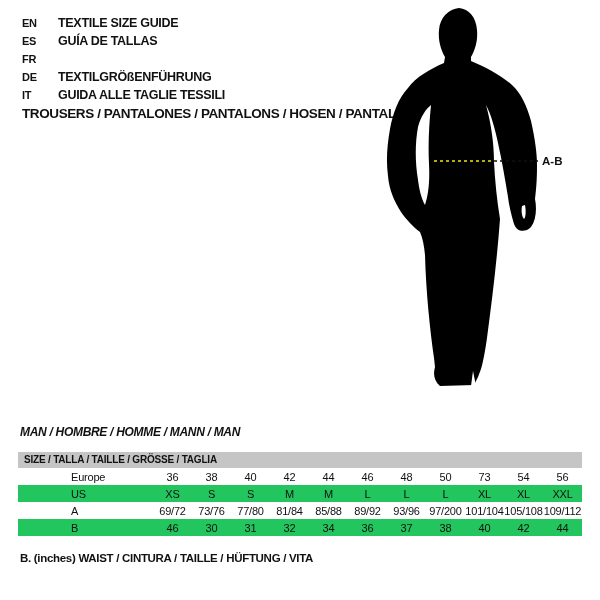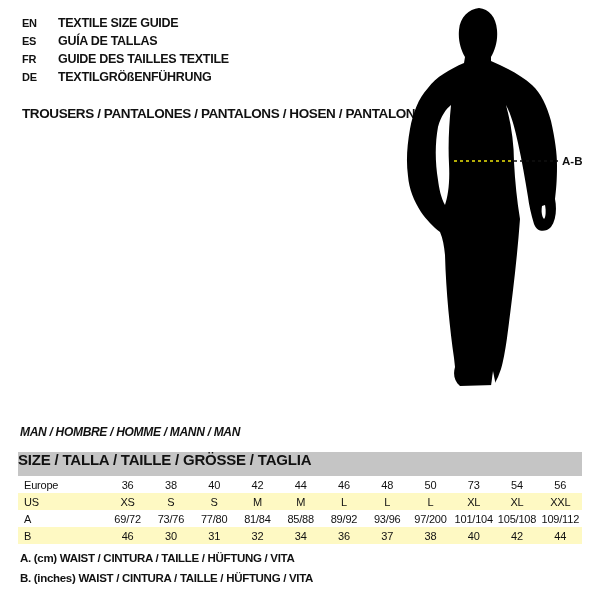--- a/index.html
+++ b/index.html
@@ -7,55 +7,58 @@
   body { font-family:"Liberation Sans","DejaVu Sans",sans-serif; color:#111; position:relative; }
 
   .lang-block { position:absolute; left:22px; top:14px; }
   .lang-line { display:flex; height:18px; align-items:center; }
   .lang-code { width:36px; font-size:11px; font-weight:bold; letter-spacing:-0.3px; }
   .lang-label { font-size:12.5px; font-weight:bold; letter-spacing:-0.3px; white-space:nowrap; }
 
   .category-line { position:absolute; left:22px; top:106px; font-size:13.5px; font-weight:bold;
                    letter-spacing:-0.4px; white-space:nowrap; }
 
-  .figure-wrap { position:absolute; left:388px; top:0; width:210px; height:430px; }
+  .figure-wrap { position:absolute; left:368px; top:0; width:210px; height:430px; }
 
   .section-label { position:absolute; left:20px; top:425px; font-size:12px; font-weight:bold;
                    letter-spacing:-0.3px; white-space:nowrap;font-style:italic; }
 
   .size-table { position:absolute; left:18px; top:452px; width:564px; }
-  .size-table-header { height:24px; line-height:16px; background:#c5c5c5; font-size:15px;
-                       font-weight:bold; letter-spacing:-0.2px; }
+  .size-table-header { height:16px; line-height:16px; background:#c5c5c5; font-size:10px;
+                       font-weight:bold; letter-spacing:-0.2px; padding-left:6px; }
   .size-row { display:flex; height:17px; align-items:center; font-size:11px; letter-spacing:-0.2px; }
-  .size-row.alt { background:#fef9c3; }
-  .size-row .row-label { width:88px; padding-left:6px; }
+  .size-row.alt { background:#22c55e; }
+  .size-row .row-label { width:88px; padding-left:6px;margin-left:47px; }
   .size-row .cell { flex:1; text-align:center; white-space:nowrap; }
 
   .notes-block { position:absolute; left:20px; top:548px; }
   .note-line { font-size:11.5px; font-weight:bold; letter-spacing:-0.3px; line-height:20px; white-space:nowrap; }
 </style>
 </head>
 <body>
 
 <div class="lang-block" id="lang-block">
     <div class="lang-line">
       <span class="lang-code">EN</span>
       <span class="lang-label">TEXTILE SIZE GUIDE</span>
     </div>
     <div class="lang-line">
       <span class="lang-code">ES</span>
       <span class="lang-label">GUÍA DE TALLAS</span>
     </div>
     <div class="lang-line">
       <span class="lang-code">FR</span>
-      <span class="lang-label">GUIDE DES TAILLES TEXTILE</span>
     </div>
     <div class="lang-line">
       <span class="lang-code">DE</span>
       <span class="lang-label">TEXTILGRÖßENFÜHRUNG</span>
+    </div>
+    <div class="lang-line">
+      <span class="lang-code">IT</span>
+      <span class="lang-label">GUIDA ALLE TAGLIE TESSILI</span>
     </div>
   </div>
 
 <div class="category-line">TROUSERS / PANTALONES / PANTALONS / HOSEN / PANTALONI</div>
 
 <div class="figure-wrap">
   <svg width="210" height="430" viewBox="0 0 210 430" xmlns="http://www.w3.org/2000/svg">
     <path fill="#000000" fill-rule="evenodd" d="
       M 91,8
       C 101,9 108,17 109,30
@@ -163,15 +166,14 @@
         <span class="cell">37</span>
         <span class="cell">38</span>
         <span class="cell">40</span>
         <span class="cell">42</span>
         <span class="cell">44</span>
       </div>
     </div>
 </div>
 
 <div class="notes-block">
-  <div class="note-line">A. (cm) WAIST / CINTURA / TAILLE / HÜFTUNG / VITA</div>
   <div class="note-line">B. (inches) WAIST / CINTURA / TAILLE / HÜFTUNG / VITA</div>
 </div>
 
 </body></html>

